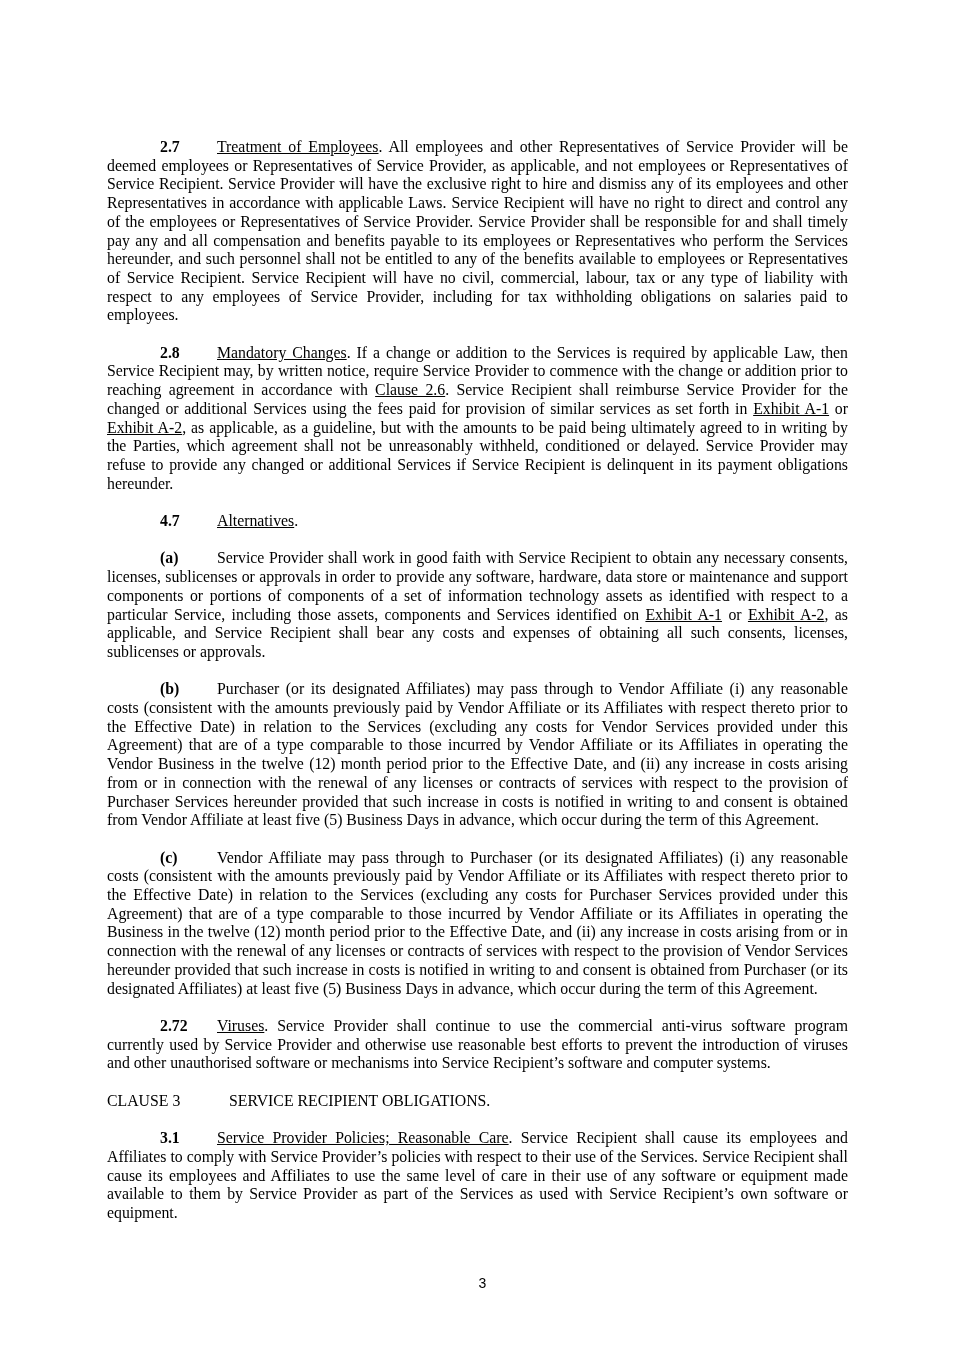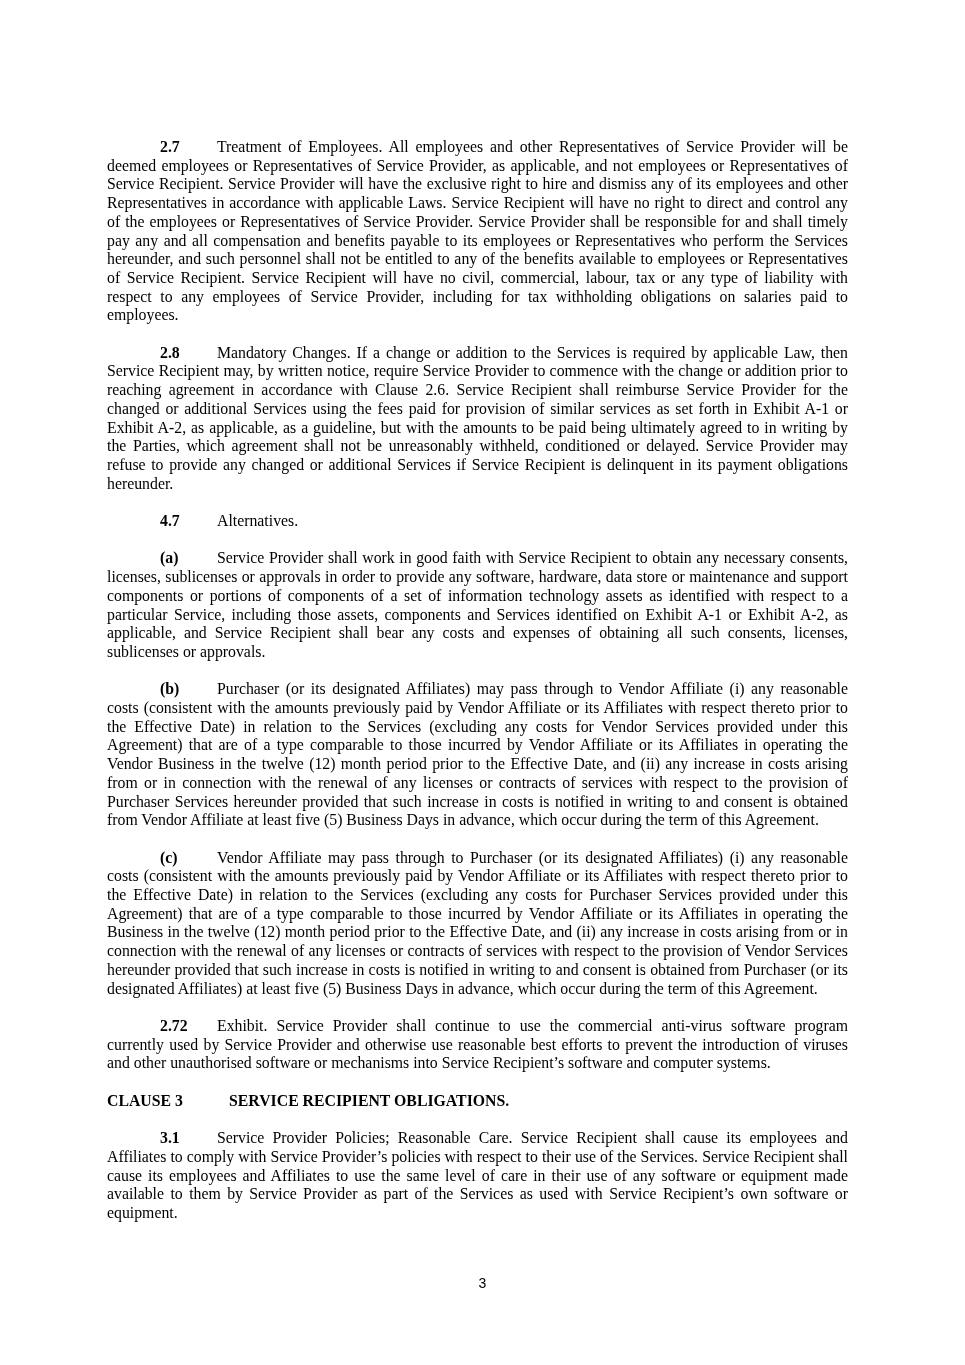--- a/index.html
+++ b/index.html
@@ -32,28 +32,29 @@
   p.para .num {
     display: inline-block;
     width: 57px;
     text-indent: 0;
     font-weight: bold;
   }
   p.clause {
     margin: 0 0 18.7px 0;
     text-align: left;
     text-indent: 0;
-    font-weight: bold;
+    font-weight: normal;
   }
   p.clause .cnum {
     display: inline-block;
     width: 122px;
     text-indent: 0;
   }
   .u {
+    text-decoration: underline;
     margin-top: 12px;
   }
   .footer {
     position: absolute;
     top: 1274px;
     left: 0;
     width: 965px;
     text-align: center;
     font-family: "Liberation Sans", "DejaVu Sans", sans-serif;
     font-size: 14px;
@@ -71,21 +72,21 @@
     <p class="para"><span class="num">2.8</span><span class="u">Mandatory Changes</span><span>. If a change or addition to the Services is required by applicable Law, then Service Recipient may, by written notice, require Service Provider to commence with the change or addition prior to reaching agreement in accordance with </span><span class="u">Clause 2.6</span><span>. Service Recipient shall reimburse Service Provider for the changed or additional Services using the fees paid for provision of similar services as set forth in </span><span class="u">Exhibit A-1</span><span> or </span><span class="u">Exhibit A-2</span><span>, as applicable, as a guideline, but with the amounts to be paid being ultimately agreed to in writing by the Parties, which agreement shall not be unreasonably withheld, conditioned or delayed. Service Provider may refuse to provide any changed or additional Services if Service Recipient is delinquent in its payment obligations hereunder.</span></p>
 
     <p class="para"><span class="num">4.7</span><span class="u">Alternatives</span><span>.</span></p>
 
     <p class="para"><span class="num">(a)</span><span>Service Provider shall work in good faith with Service Recipient to obtain any necessary consents, licenses, sublicenses or approvals in order to provide any software, hardware, data store or maintenance and support components or portions of components of a set of information technology assets as identified with respect to a particular Service, including those assets, components and Services identified on </span><span class="u">Exhibit A-1</span><span> or </span><span class="u">Exhibit A-2</span><span>, as applicable, and Service Recipient shall bear any costs and expenses of obtaining all such consents, licenses, sublicenses or approvals.</span></p>
 
     <p class="para"><span class="num">(b)</span><span>Purchaser (or its designated Affiliates) may pass through to Vendor Affiliate (i) any reasonable costs (consistent with the amounts previously paid by Vendor Affiliate or its Affiliates with respect thereto prior to the Effective Date) in relation to the Services (excluding any costs for Vendor Services provided under this Agreement) that are of a type comparable to those incurred by Vendor Affiliate or its Affiliates in operating the Vendor Business in the twelve (12) month period prior to the Effective Date, and (ii) any increase in costs arising from or in connection with the renewal of any licenses or contracts of services with respect to the provision of Purchaser Services hereunder provided that such increase in costs is notified in writing to and consent is obtained from Vendor Affiliate at least five (5) Business Days in advance, which occur during the term of this Agreement.</span></p>
 
     <p class="para"><span class="num">(c)</span><span>Vendor Affiliate may pass through to Purchaser (or its designated Affiliates) (i) any reasonable costs (consistent with the amounts previously paid by Vendor Affiliate or its Affiliates with respect thereto prior to the Effective Date) in relation to the Services (excluding any costs for Purchaser Services provided under this Agreement) that are of a type comparable to those incurred by Vendor Affiliate or its Affiliates in operating the Business in the twelve (12) month period prior to the Effective Date, and (ii) any increase in costs arising from or in connection with the renewal of any licenses or contracts of services with respect to the provision of Vendor Services hereunder provided that such increase in costs is notified in writing to and consent is obtained from Purchaser (or its designated Affiliates) at least five (5) Business Days in advance, which occur during the term of this Agreement.</span></p>
 
-    <p class="para"><span class="num">2.72</span><span class="u">Exhibit</span><span>. Service Provider shall continue to use the commercial anti-virus software program currently used by Service Provider and otherwise use reasonable best efforts to prevent the introduction of viruses and other unauthorised software or mechanisms into Service Recipient’s software and computer systems.</span></p>
+    <p class="para"><span class="num">2.72</span><span class="u">Viruses</span><span>. Service Provider shall continue to use the commercial anti-virus software program currently used by Service Provider and otherwise use reasonable best efforts to prevent the introduction of viruses and other unauthorised software or mechanisms into Service Recipient’s software and computer systems.</span></p>
 
     <p class="clause"><span class="cnum">CLAUSE 3</span><span>SERVICE RECIPIENT OBLIGATIONS.</span></p>
 
     <p class="para"><span class="num">3.1</span><span class="u">Service Provider Policies; Reasonable Care</span><span>. Service Recipient shall cause its employees and Affiliates to comply with Service Provider’s policies with respect to their use of the Services. Service Recipient shall cause its employees and Affiliates to use the same level of care in their use of any software or equipment made available to them by Service Provider as part of the Services as used with Service Recipient’s own software or equipment.</span></p>
 
   </div>
 
   <div class="footer">3</div>
 </div>
 

